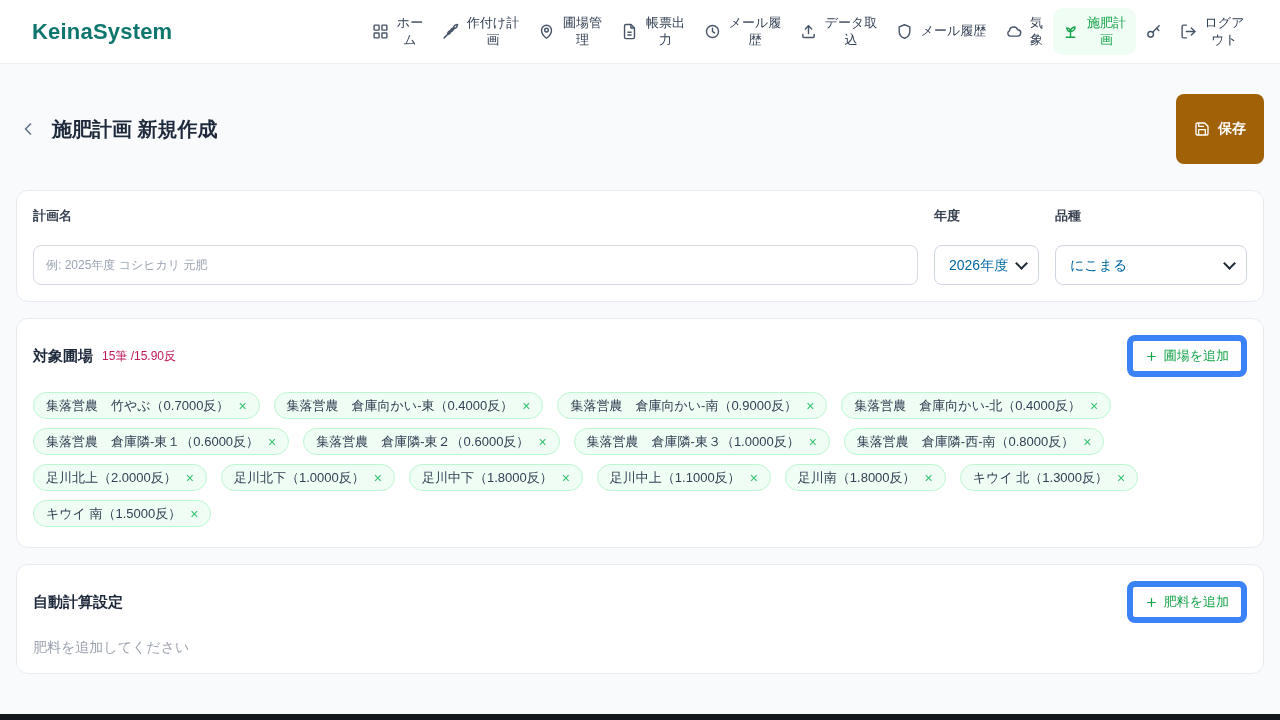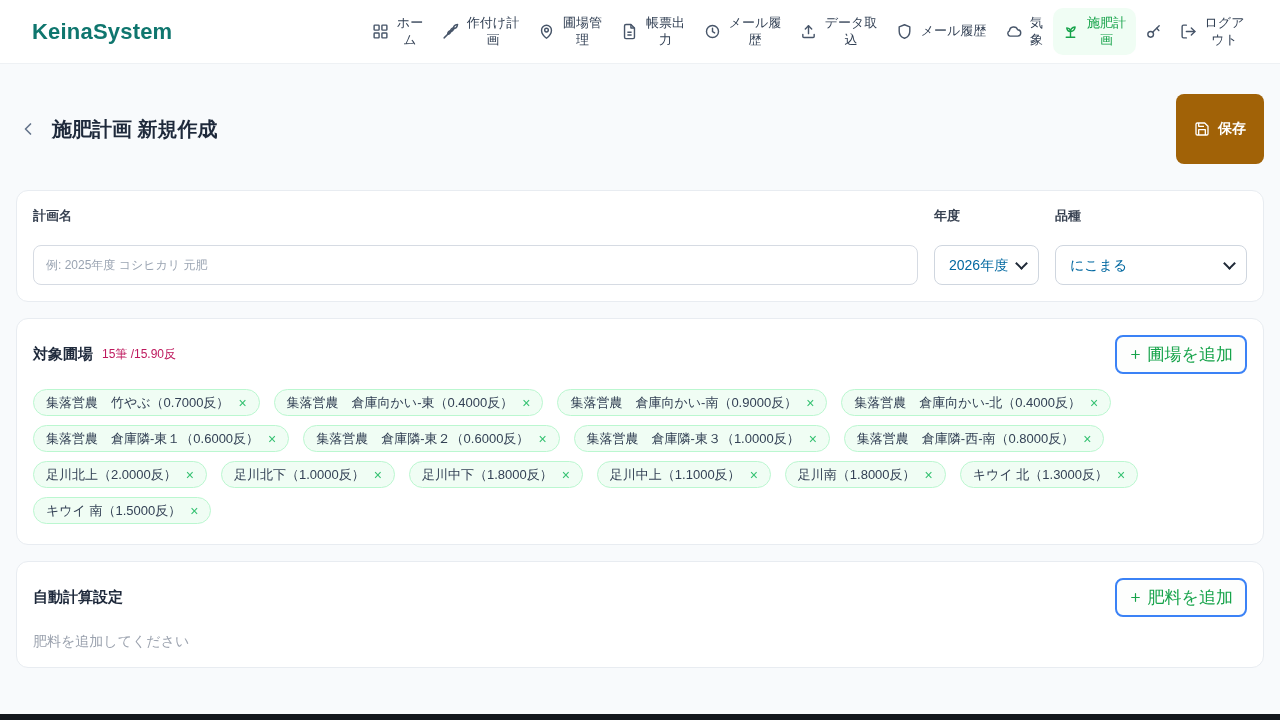--- a/index.html
+++ b/index.html
@@ -79,22 +79,22 @@
   }
   .w-year { width:105px; }
   .w-variety { width:192px; }
 
   
   .card-head { display:flex; align-items:center; margin-bottom:15px; }
   .card-title { font-size:15px; font-weight:bold; color:#1e293b; }
   .count-text { font-size:12px; color:#be185d; margin-left:9px; }
   .add-btn {
     margin-left:auto; display:inline-flex; align-items:center; gap:6px;
-    background:#fdfefd; color:#16a34a; border:2px solid #3b82f6; border-radius:8px;
-    padding:6px 12px; font-size:17px; cursor:pointer; font-family:inherit;
+    background:#fdfefd; color:#16a34a; border:6px solid #3b82f6; border-radius:8px;
+    padding:6px 12px; font-size:13px; cursor:pointer; font-family:inherit;
   }
   .tags { display:flex; flex-wrap:wrap; gap:9px 14px; padding-bottom:4px; }
   .tag {
     display:inline-flex; align-items:center; gap:9px; height:27px;
     background:#f0fdf4; border:1px solid #bbf7d0; border-radius:999px;
     padding:0 12px; font-size:13px; color:#334155;
   }
   .tag-x {
     background:none; border:none; color:#34c171; font-size:14px; line-height:1;
     cursor:pointer; padding:0; font-family:inherit;

